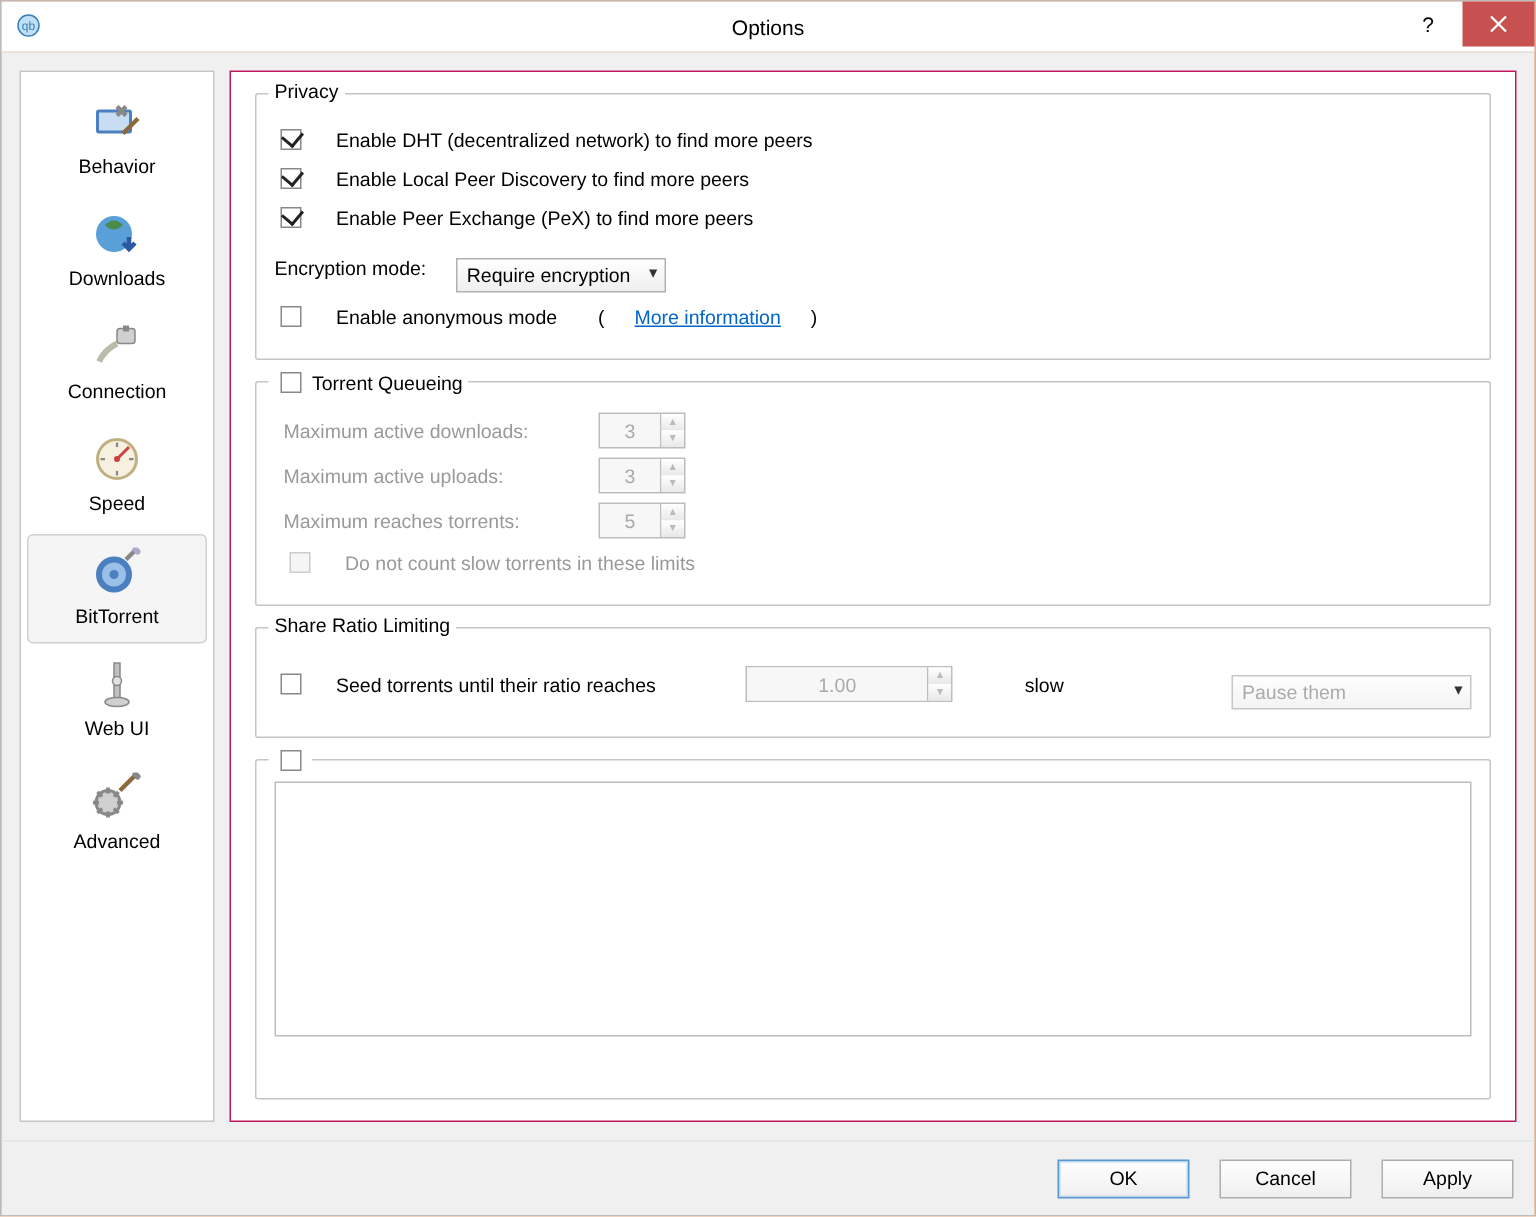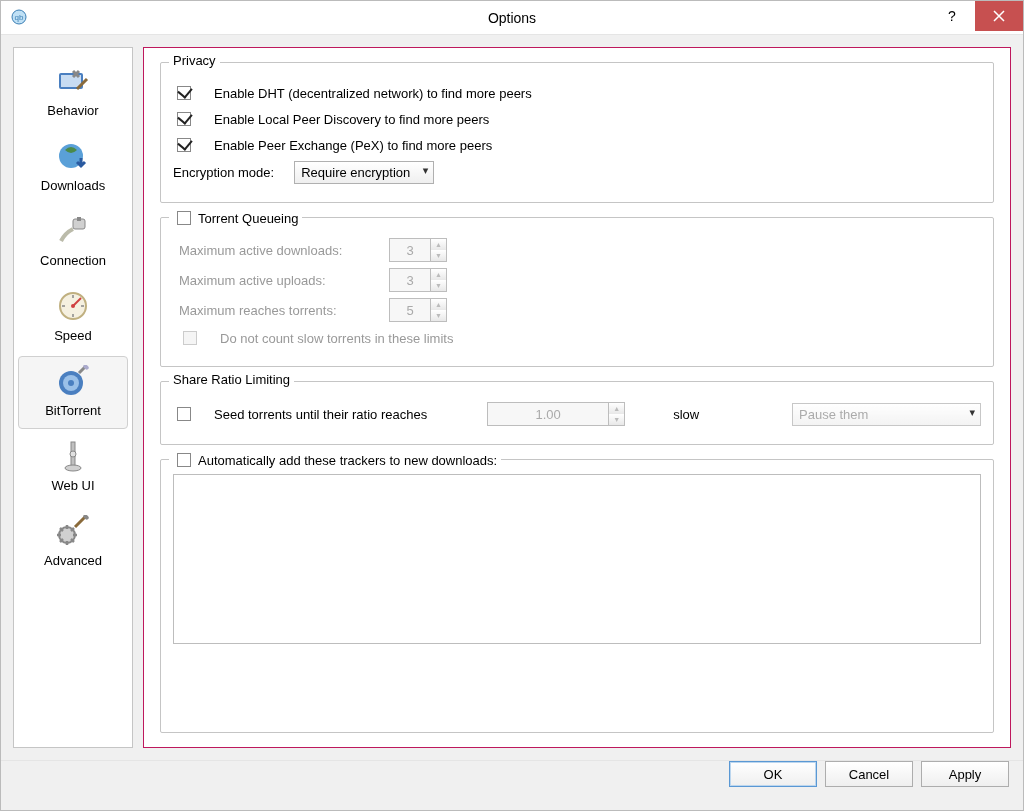--- a/index.html
+++ b/index.html
@@ -60,21 +60,21 @@
   }
   .body {
     flex: 1;
     display: flex;
     padding: 12px;
     gap: 10px;
     background: #f0f0f0;
     overflow: hidden;
   }
   .sidebar {
-    width: 120px;
+    width: 130px;
     background: #fff;
     border: 1px solid #c5c5c5;
     padding: 8px 4px;
     display: flex;
     flex-direction: column;
     align-items: center;
     gap: 2px;
   }
   .nav-item {
     width: 100%;
@@ -152,21 +152,21 @@
   .dis { color: #999; }
   select, .dropdown {
     font: inherit;
     padding: 3px 22px 3px 6px;
     border: 1px solid #b0b0b0;
     background: linear-gradient(#ffffff,#efefef);
     appearance: none;
     position: relative;
   }
   .select-wrap {
-    position: relative; display: inline-block;
+    position: relative; display: inline-block; margin-top: 11px;
   }
   .select-wrap::after {
     content: "▾";
     position: absolute;
     right: 6px; top: 3px;
     font-size: 11px;
     pointer-events: none;
     color: #333;
   }
   .spin {
@@ -205,22 +205,23 @@
     border: 1px solid #bdbdbd;
     font: inherit;
     padding: 4px;
     background: #fff;
   }
   .footer {
     height: 50px;
     background: #f0f0f0;
     display: flex;
     justify-content: flex-end;
+    align-items: center;
     padding: 0 14px;
-    gap: 8px;
+    gap: 20px;
     border-top: 1px solid #e5e5e5;
   }
   .btn {
     min-width: 88px;
     height: 26px;
     border: 1px solid #adadad;
     background: linear-gradient(#fff,#efefef);
     font: inherit;
     cursor: pointer;
   }
@@ -351,20 +352,25 @@
           <span>Enable Peer Exchange (PeX) to find more peers</span>
         </div>
         <div class="row">
           <span>Encryption mode:</span>
           <span class="select-wrap">
             <select class="dropdown">
               <option>Require encryption</option>
             </select>
           </span>
         </div>
+        <div class="row">
+          <input type="checkbox" class="chk" style="">
+          <span>Enable anonymous mode</span>
+          &nbsp;&nbsp;(<span class="link">More information</span>)
+        </div>
       </div>
 
       <div class="group">
         <span class="legend">
           <input type="checkbox" class="chk" style="">
           <span>Torrent Queueing</span>
         </span>
         <div class="row dis indent">
           <span class="label-col">Maximum active downloads:</span>
           <span class="spin disabled">
@@ -411,31 +417,30 @@
             <input disabled="" value="1.00" style="">
             <span class="arrows">
                 <span>▲</span>
                 <span>▼</span>
               </span>
           </span>
           <span style="flex:0 0 8px"></span>
           <span>slow</span>
           <span style="flex:1"></span>
           <span class="select-wrap">
-            <select class="dropdown dis" disabled="" style="width:189px;color:#888">
+            <select class="dropdown dis" disabled="" style="width:160px;color:#888">
               <option>Pause them</option>
             </select>
           </span>
         </div>
       </div>
 
       <div class="group" style="flex:1; display:flex; flex-direction:column;">
         <span class="legend">
           <input type="checkbox" class="chk" style="">
-          <span>Automatically add these trackers to new downloads:</span>
         </span>
         <textarea style=""></textarea>
       </div>
 
     </div>
   </div>
 
   <div class="footer">
     <button class="btn default">OK</button>
     <button class="btn">Cancel</button>

